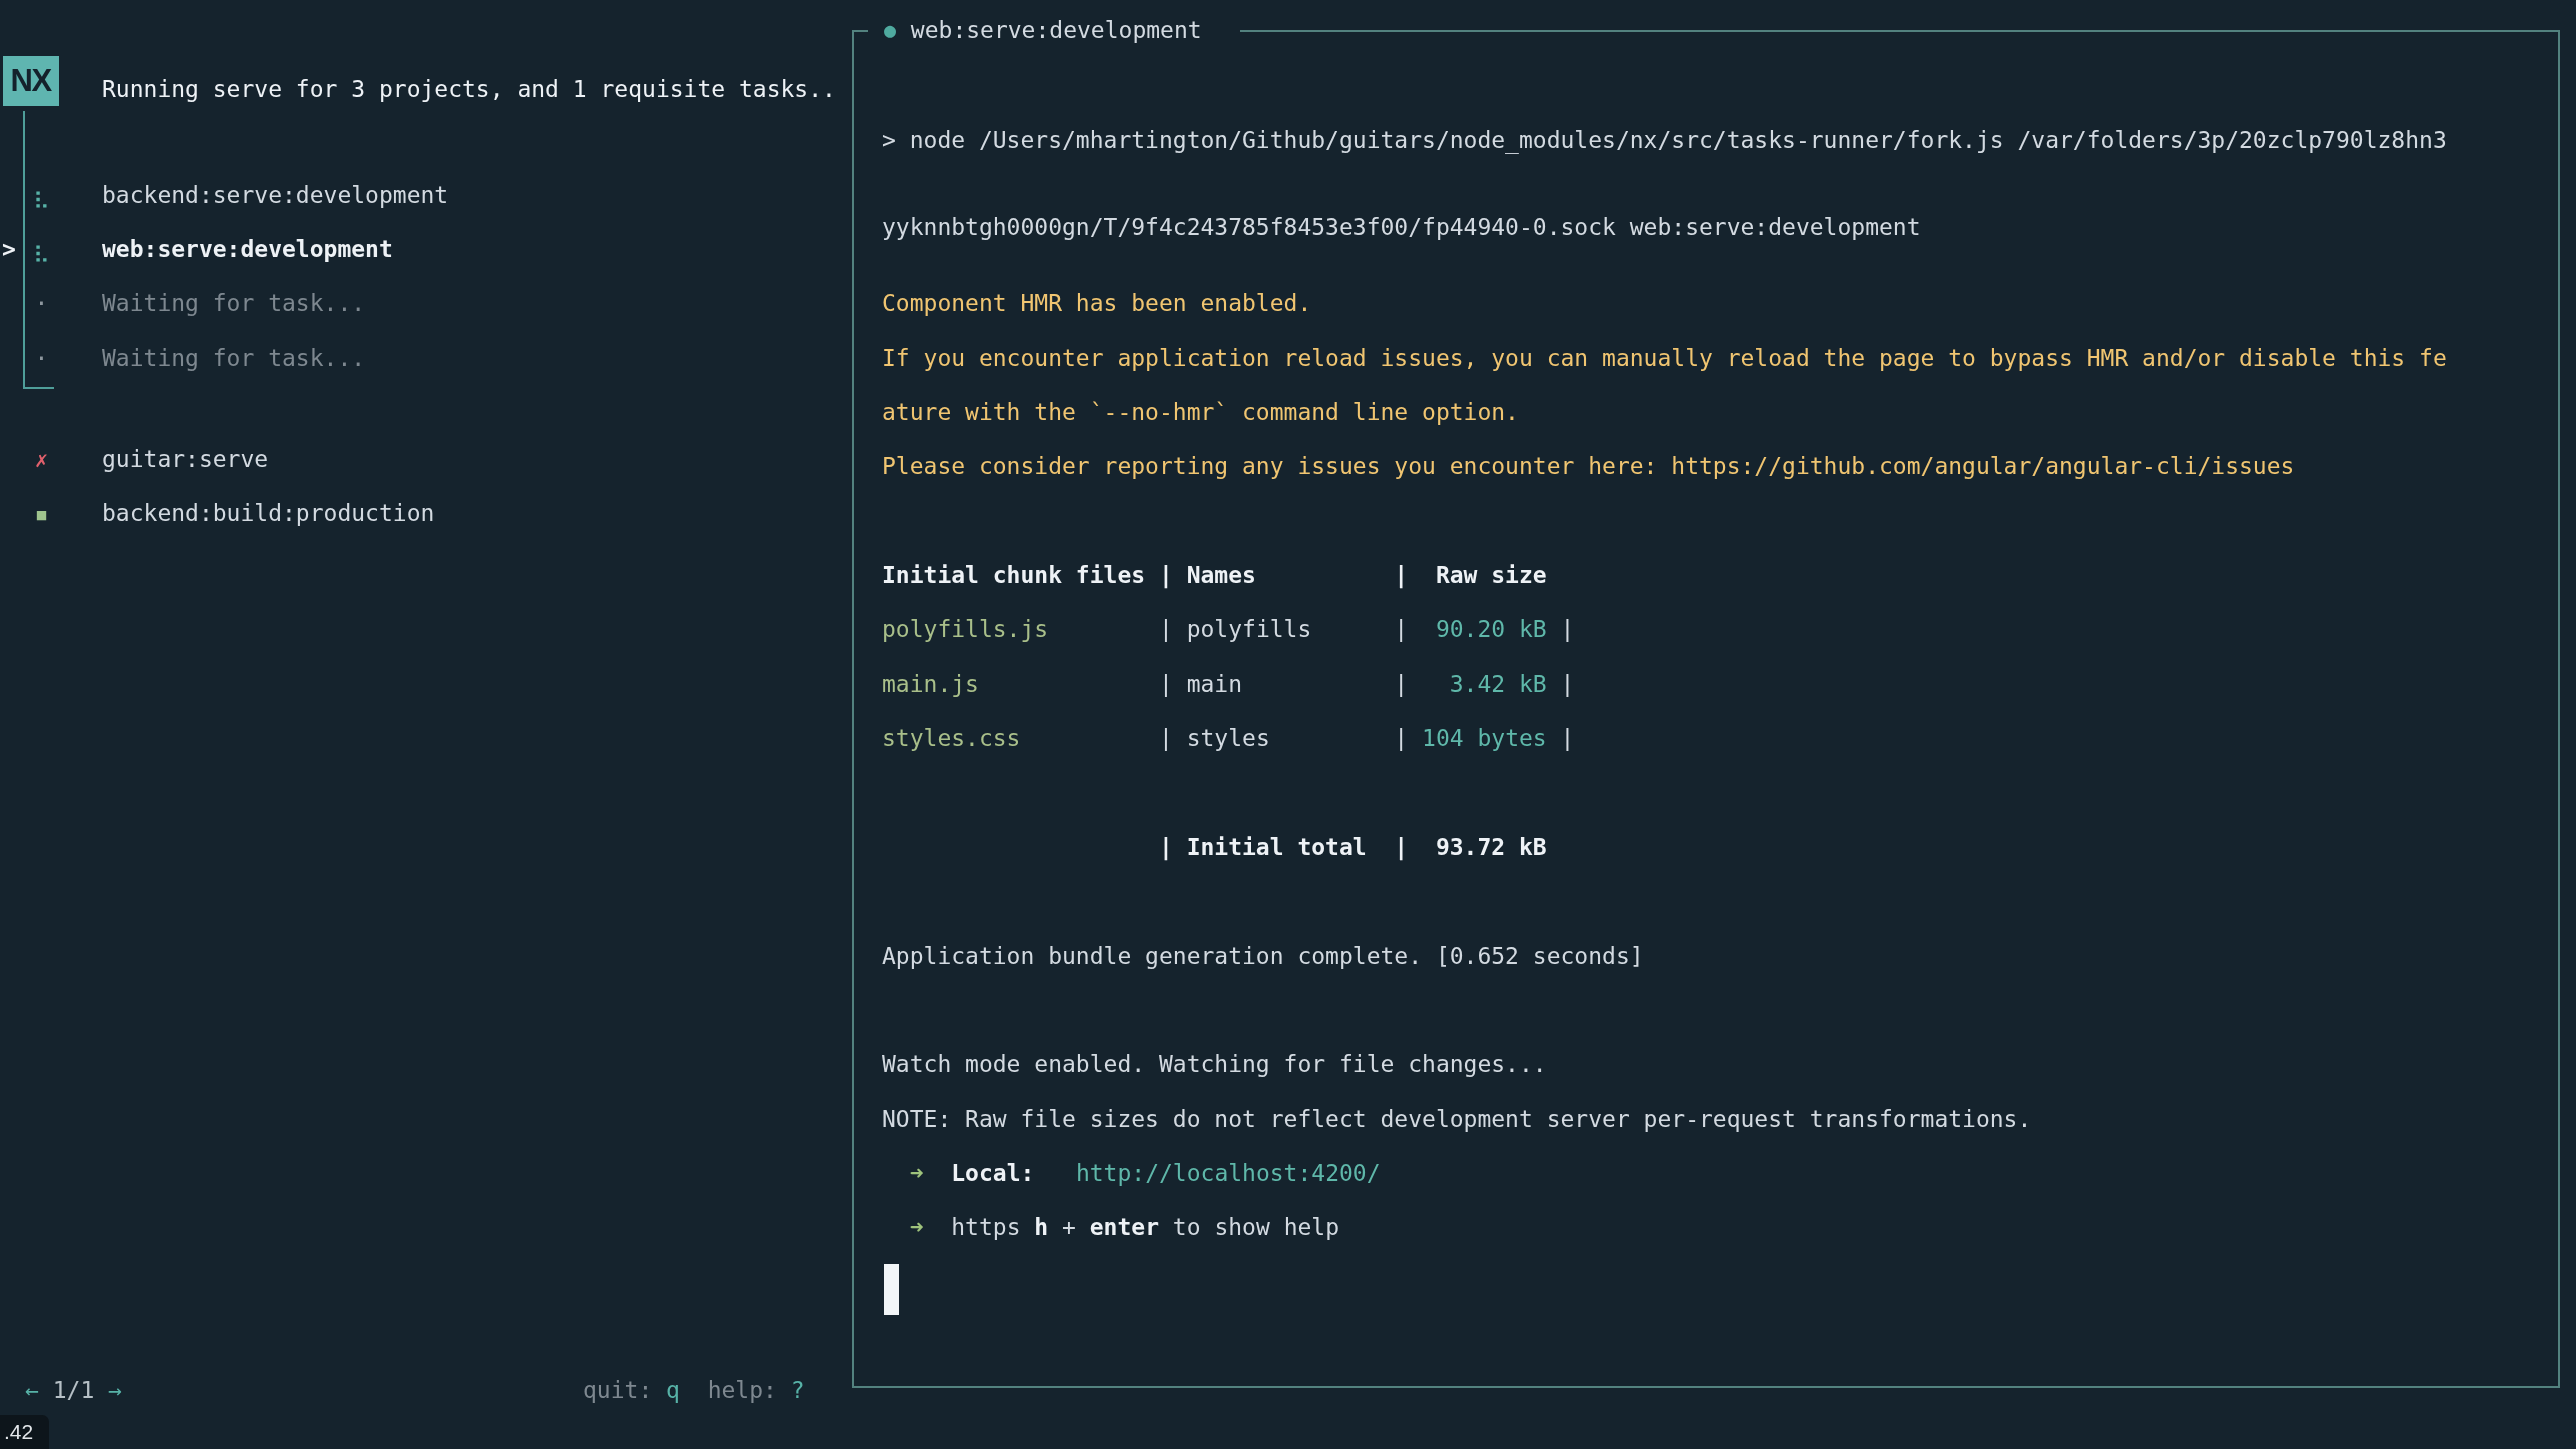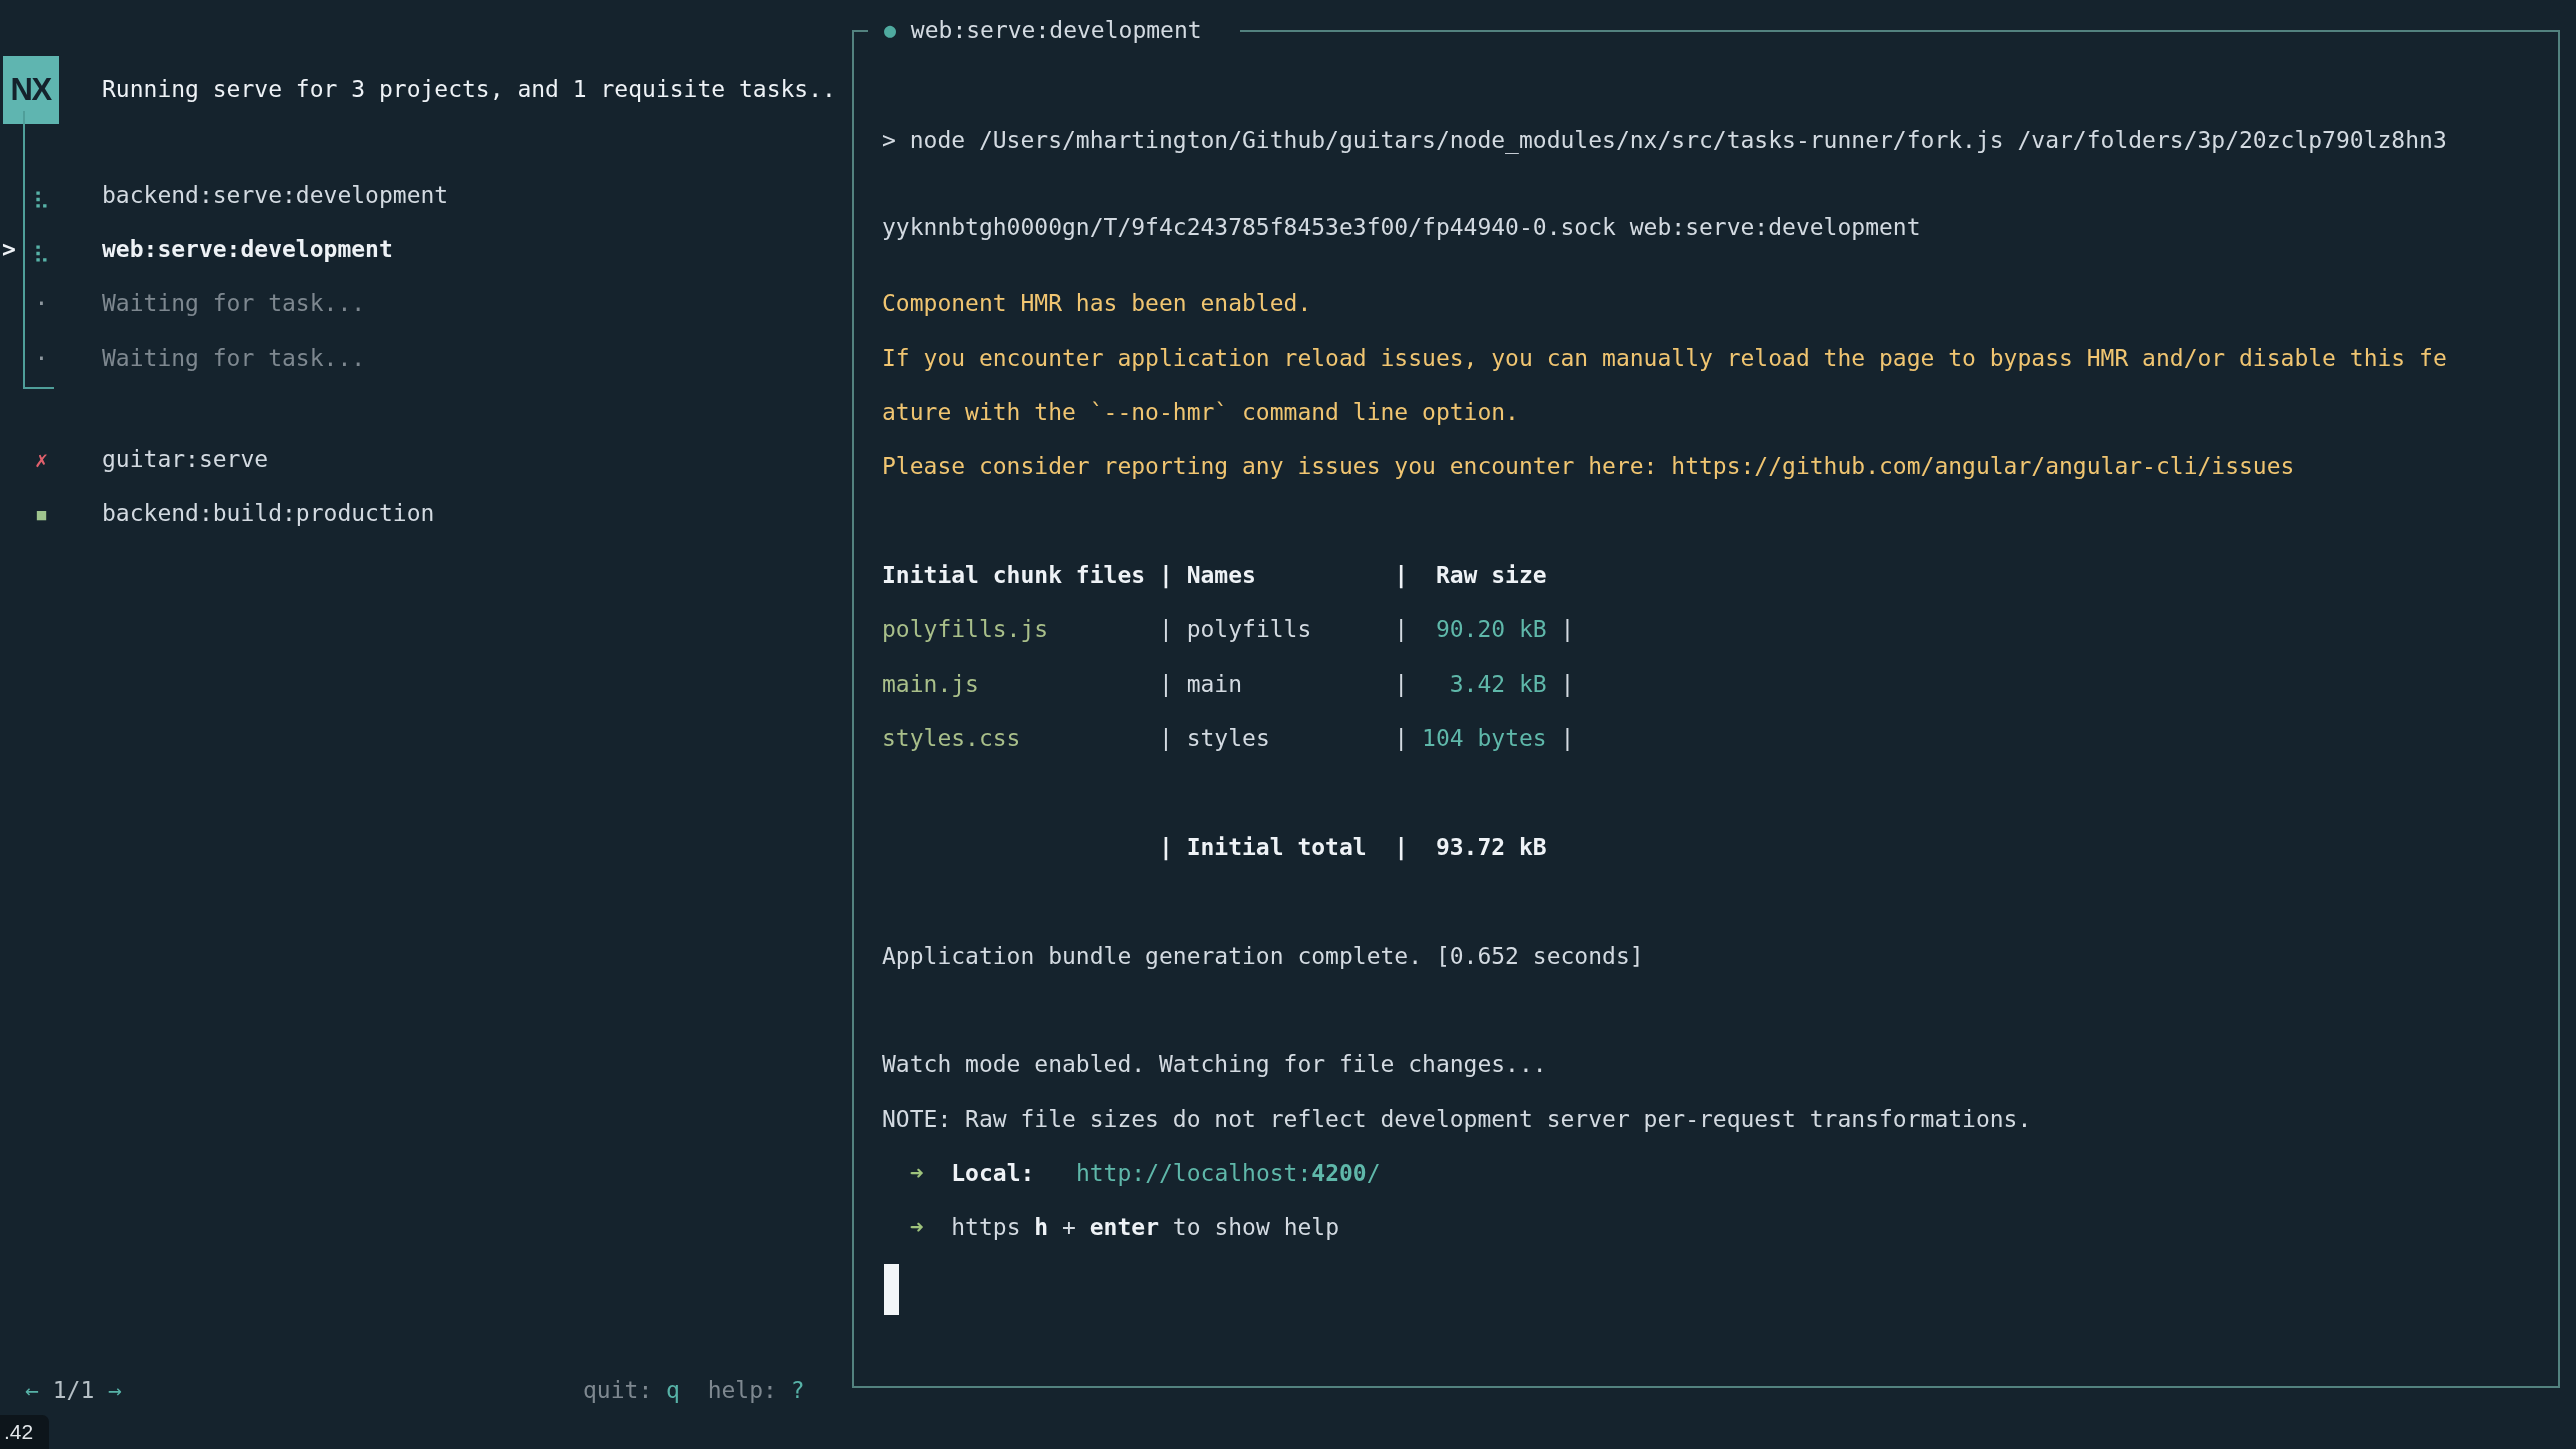--- a/index.html
+++ b/index.html
@@ -17,21 +17,21 @@
   }
   html,body{margin:0;padding:0;background:var(--bg);}
   .screen{
     position:relative;width:2576px;height:1449px;background:var(--bg);
     overflow:hidden;
     font-family:"DejaVu Sans Mono","Liberation Mono",monospace;
     font-size:23px;color:var(--fg);
   }
   
   .nx-logo{
-    position:absolute;left:2.7px;top:56px;width:56px;height:68px;
+    position:absolute;left:2.7px;top:56px;width:56px;height:50px;
     background:#5fb5b0;color:#14222c;
     font-family:"Liberation Sans","DejaVu Sans",sans-serif;
     font-weight:bold;font-size:31px;letter-spacing:-1.3px;
     display:flex;align-items:center;justify-content:center;
   }
   .sidebar-header{
     position:absolute;left:102px;top:76px;
     font-weight:normal;color:var(--bold);white-space:pre;
   }
   .tree-line-v{position:absolute;left:23px;top:111px;width:2px;height:278px;background:#4f9e99;}
@@ -66,21 +66,21 @@
   .panel-title .ttl{color:var(--fg);}
   .term-line{position:absolute;left:882px;white-space:pre;line-height:1.2;}
   .seg-fg{color:var(--fg);}
   .seg-bold{color:var(--bold);font-weight:bold;}
   .seg-yellow{color:var(--yellow);}
   .seg-file{color:var(--sage);}
   .seg-size{color:var(--url);}
   .seg-size_u{color:var(--url);text-underline-offset:4.7px;}
   .seg-green{color:#9fc37c;}
   .seg-url{color:var(--url);}
-  .seg-urlbold{color:var(--url);font-weight:bold;}
+  .seg-urlbold{color:var(--url);font-weight:normal;}
   .cursor{position:absolute;left:884px;top:1264px;width:14.8px;height:51px;background:#f2f6f8;}
   
   .badge42{
     position:absolute;left:0;top:1415px;min-width:42px;height:34px;
     background:#0d151b;color:#e3e7ea;
     font-family:"Liberation Sans","DejaVu Sans",sans-serif;font-size:21px;
     display:flex;align-items:center;justify-content:flex-start;
     padding:0 16px 0 4px;border-radius:0 6.7px 0 0;box-sizing:border-box;
   }
 </style>

